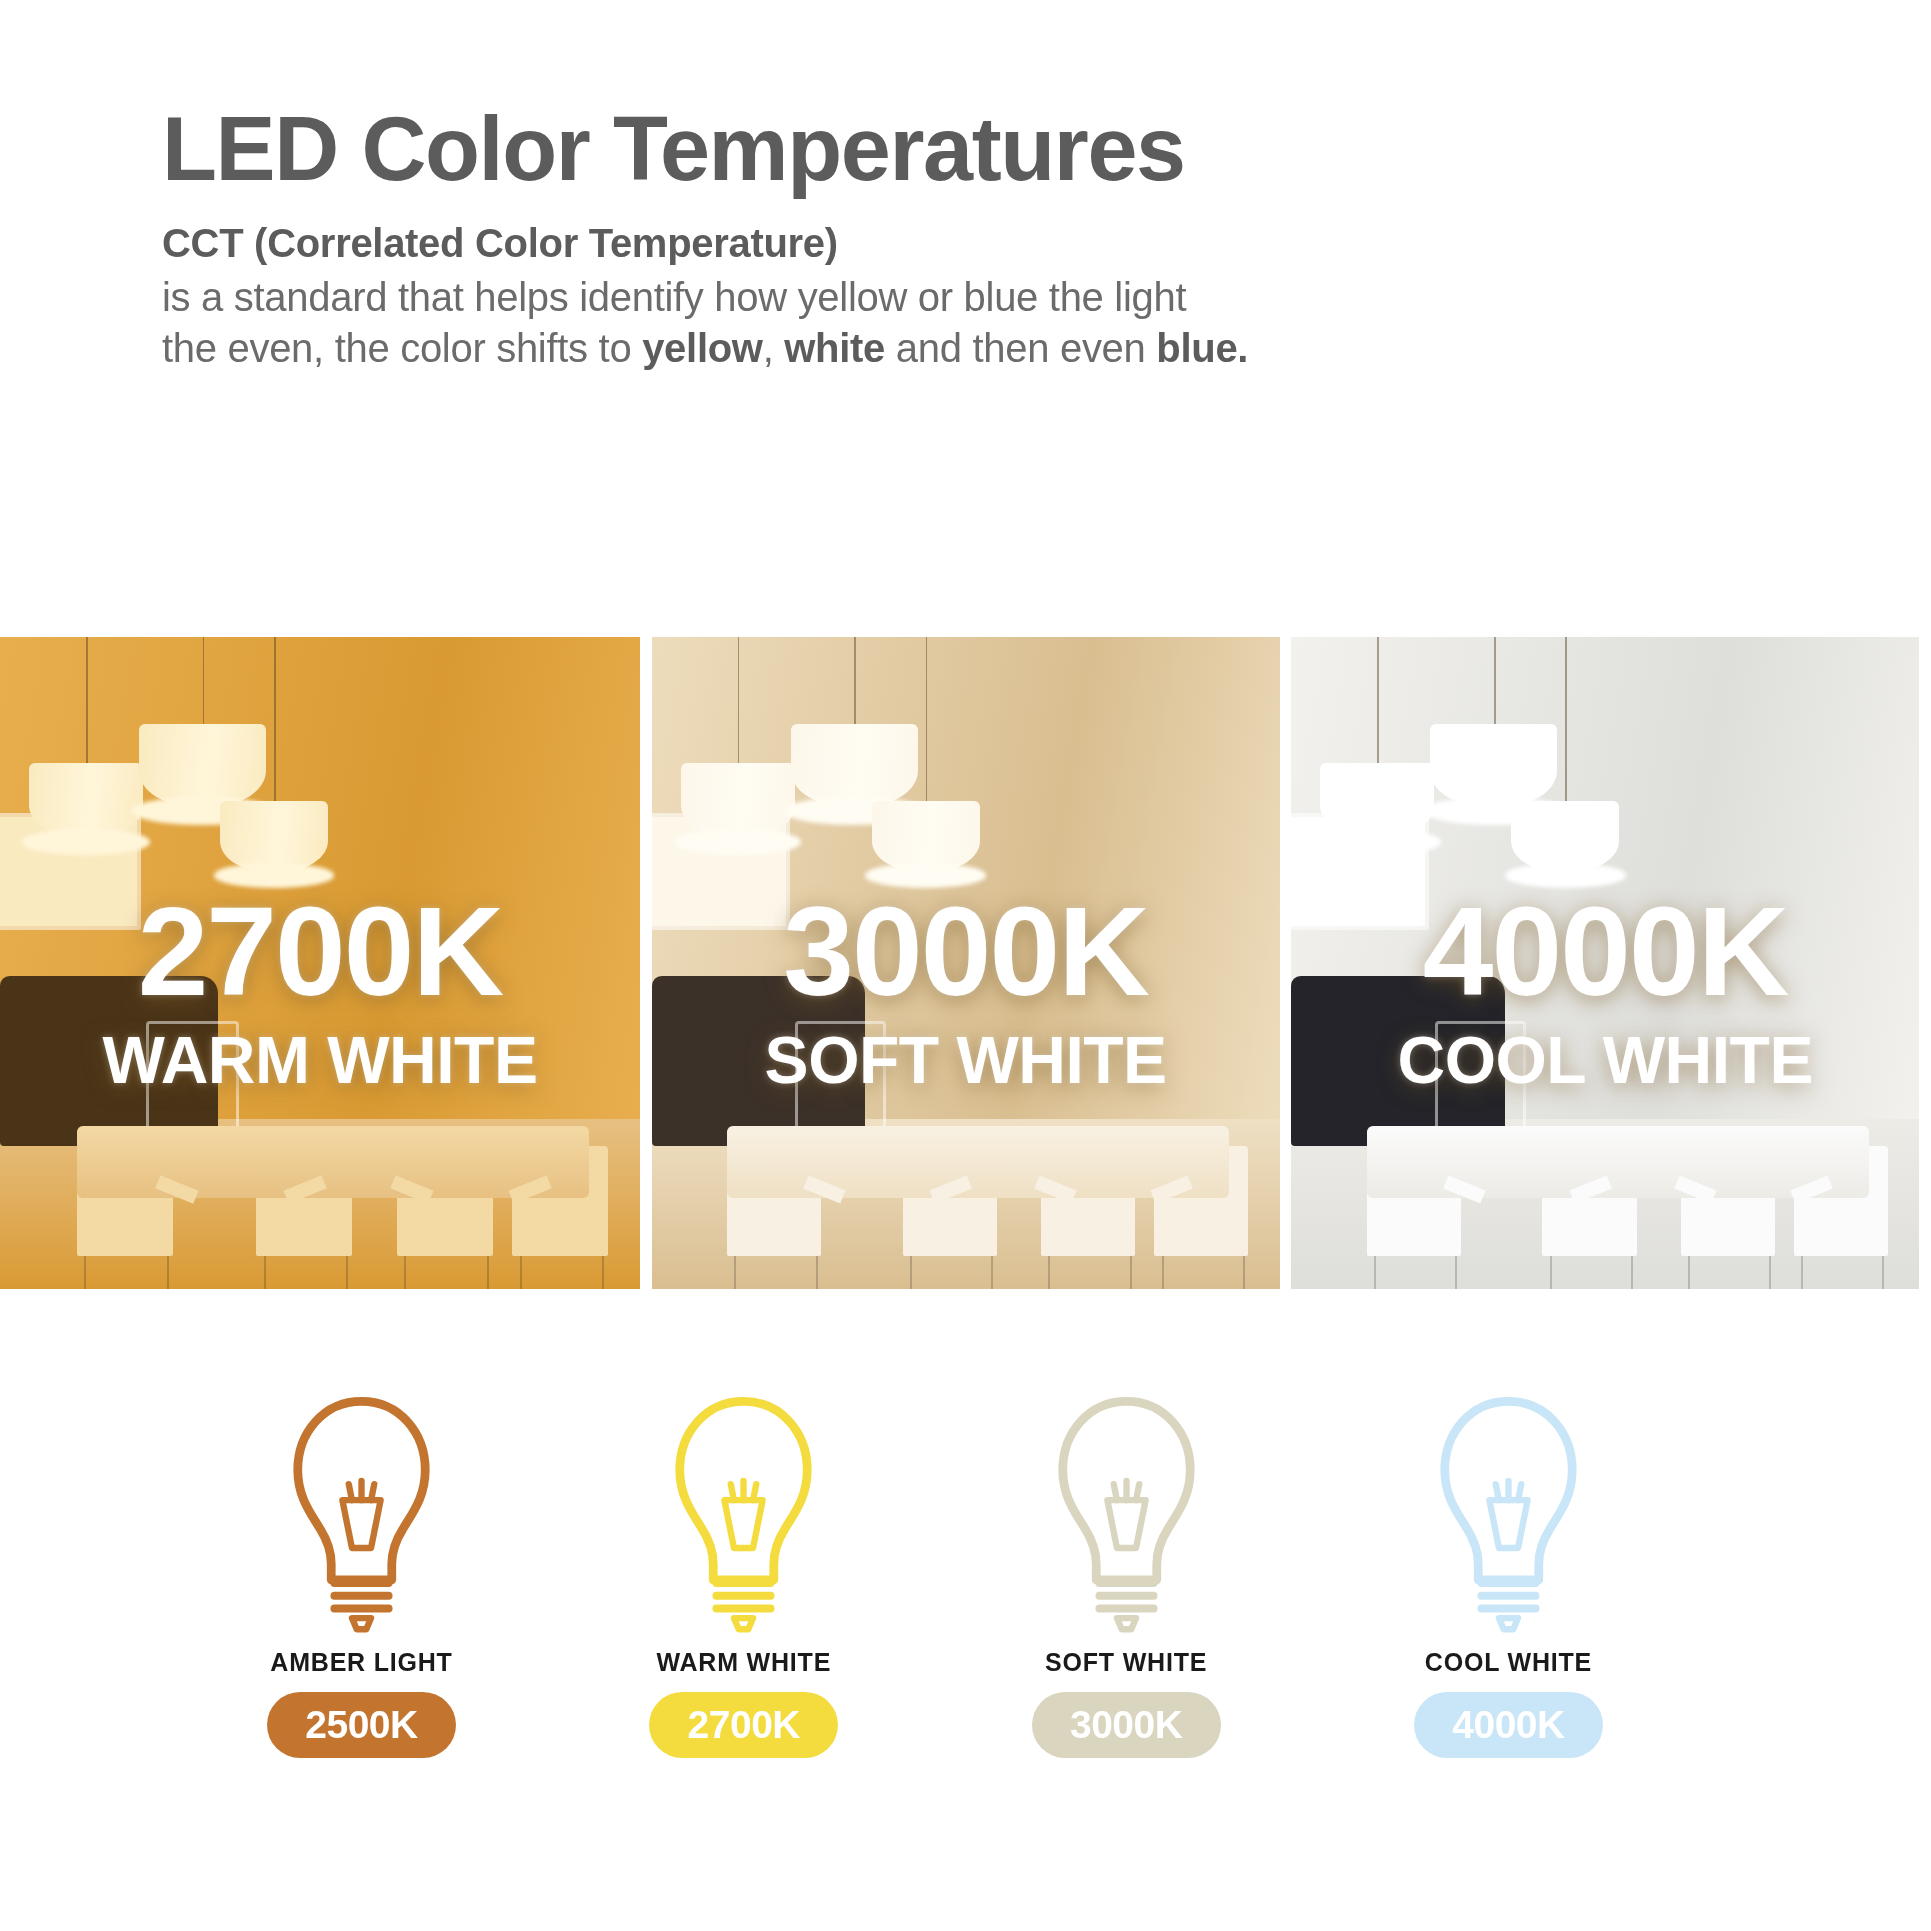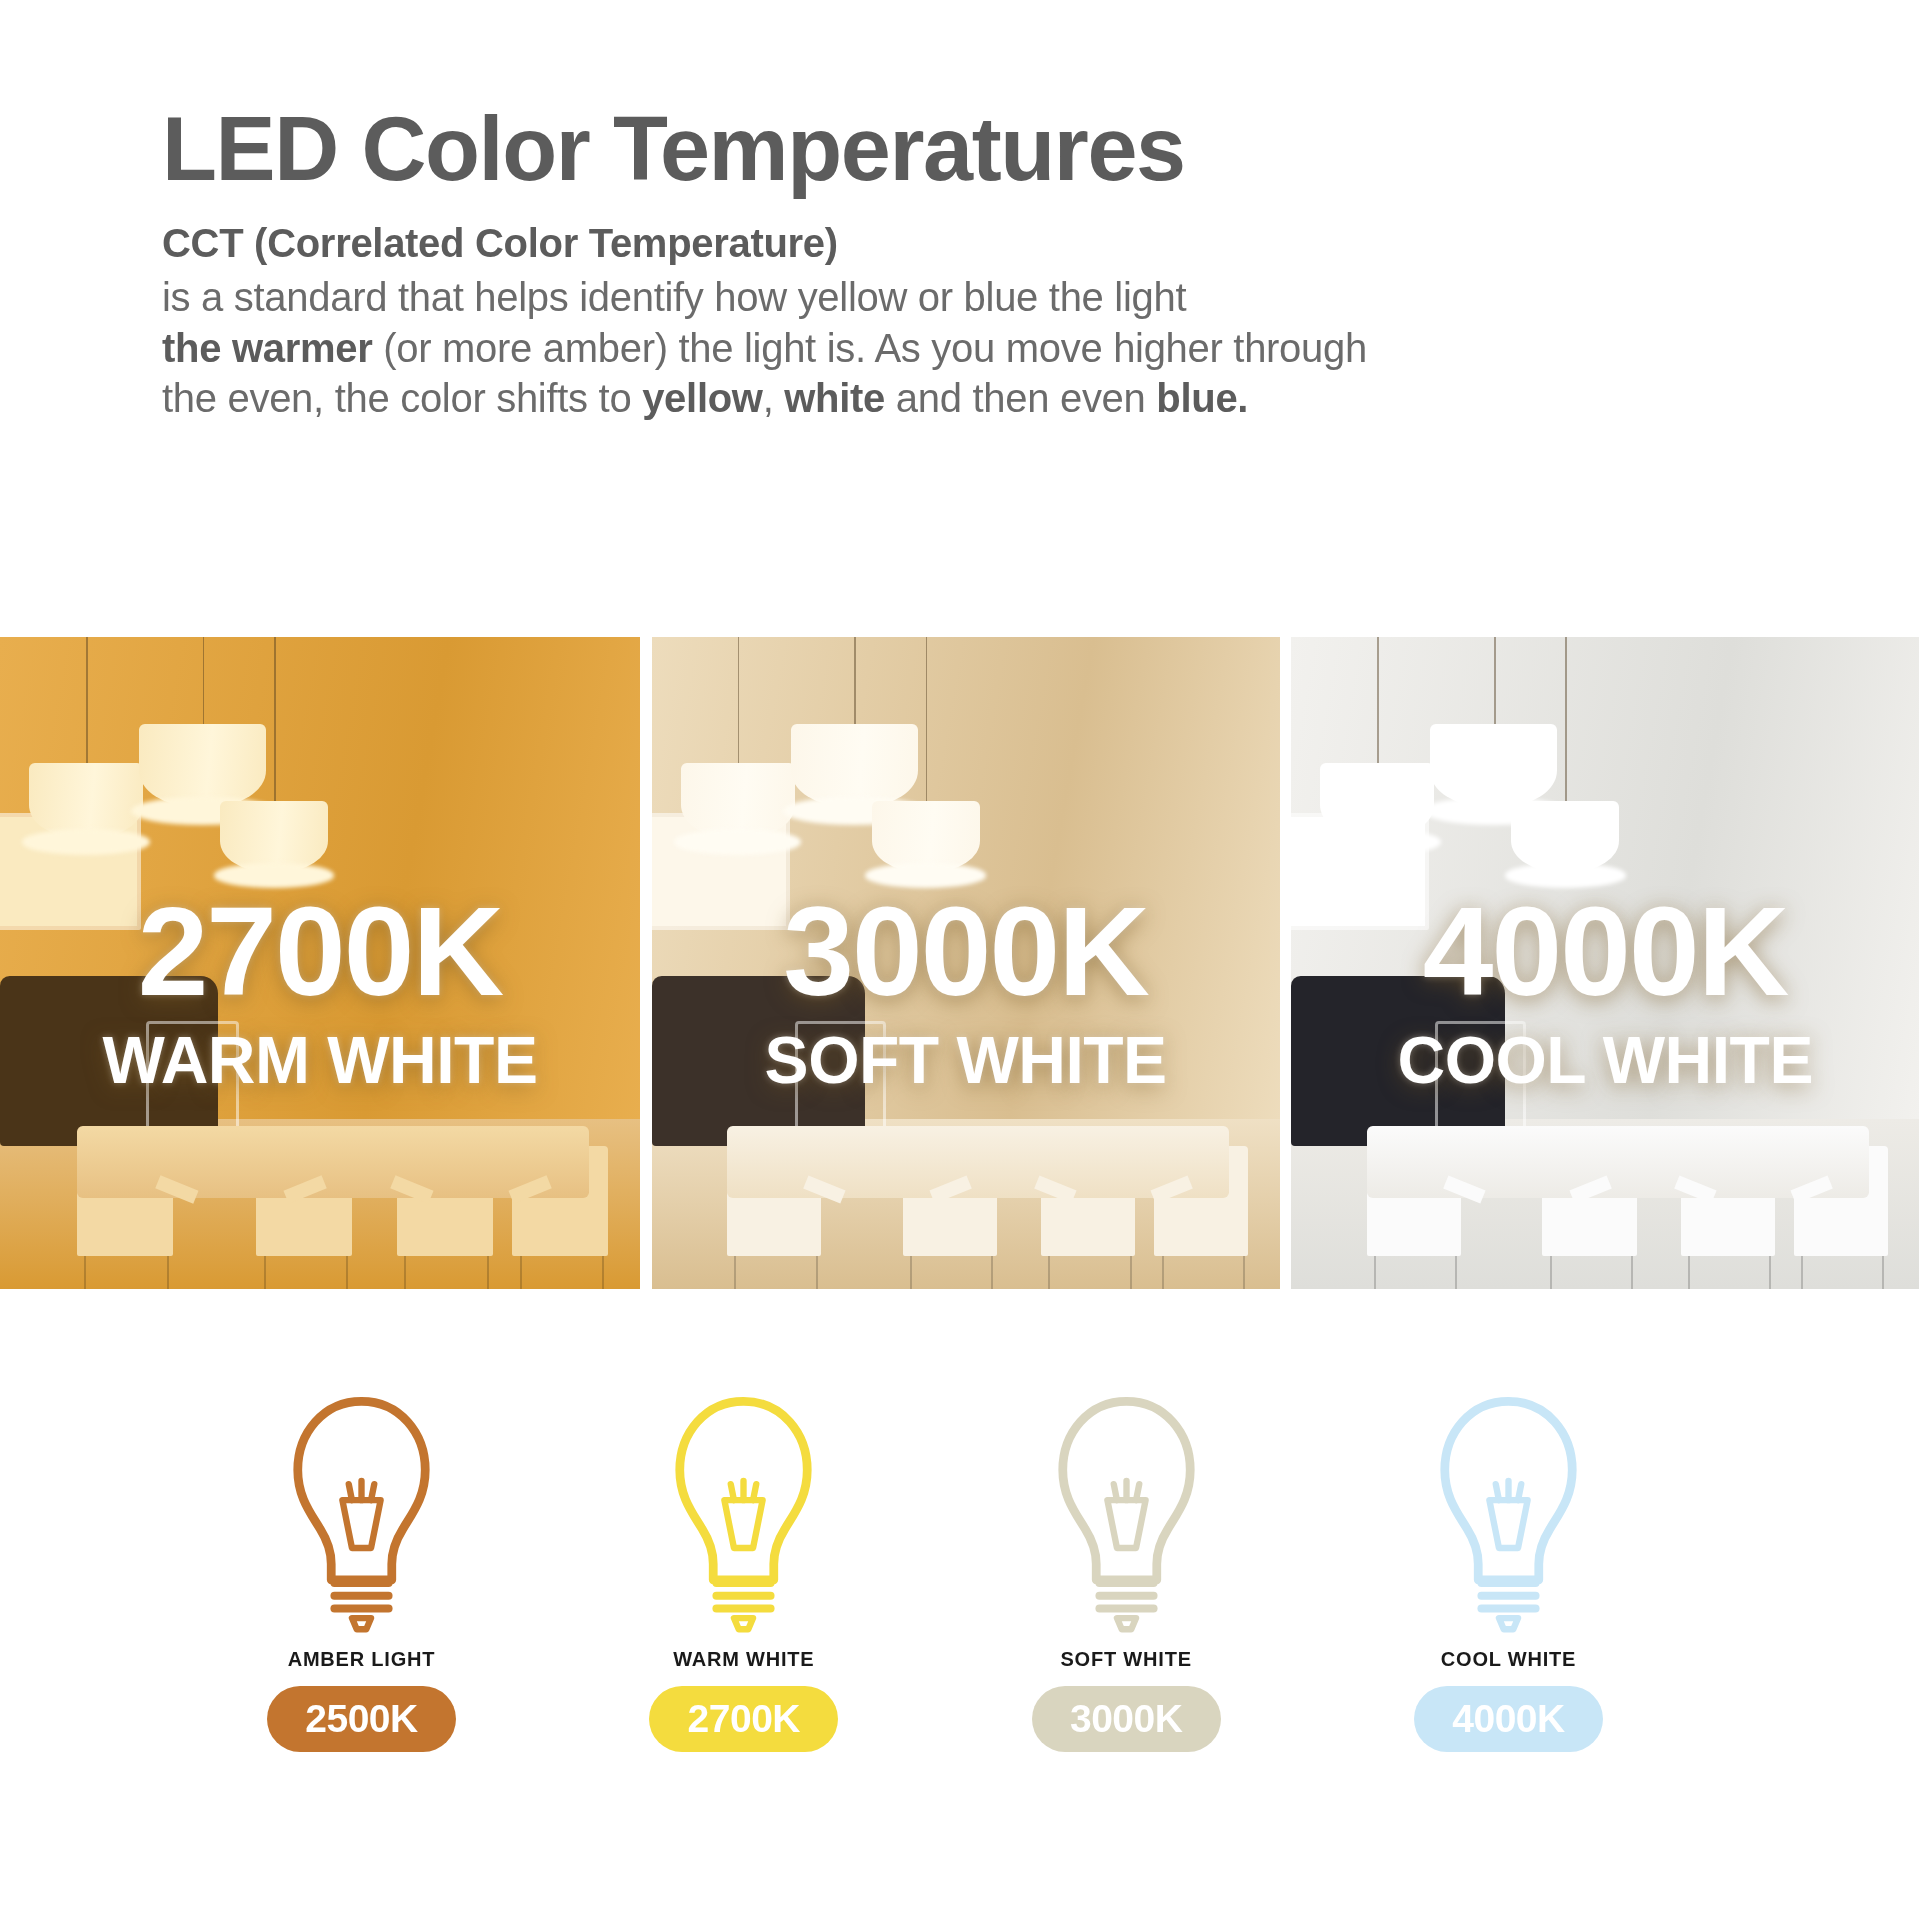--- a/index.html
+++ b/index.html
@@ -155,21 +155,21 @@
   }
   .bulbcell {
     width: 205px;
     display: flex;
     flex-direction: column;
     align-items: center;
   }
   .bulbsvg { display: block; }
   .blabel {
     margin-top: 13.5px;
-    font-size: 20px;
+    font-size: 25px;
     font-weight: 700;
     color: #1a1a1a;
     letter-spacing: 0.8px;
     white-space: nowrap;
   }
   .pill {
     margin-top: 15.4px;
     width: 189px; height: 66px;
     border-radius: 33px;
     display: flex;
@@ -182,21 +182,20 @@
   }
 </style>
 </head>
 <body>
 
 <div class="header">
   <div class="title">LED Color Temperatures</div>
   <div class="subtitle">CCT (Correlated Color Temperature)</div>
   <div class="para" id="header-paragraph">
       <span class="ln"><span>is a standard that helps identify how yellow or blue the light</span></span>
-      <span class="ln"><b>the warmer</b><span> (or more amber) the light is.  As you move higher through</span></span>
       <span class="ln"><span>the even, the color shifts to </span><b>yellow</b><span>, </span><b>white</b><span> and then even </span><b>blue.</b></span>
     </div>
 </div>
 
 <div class="strip" id="photo-strip">
     <div class="panel p0">
       <div class="wall" style="background: linear-gradient(100deg, rgb(232, 174, 78) 0%, rgb(217, 154, 51) 62%, rgb(232, 174, 78) 100%);"></div>
       <div class="floor" style="background: linear-gradient(rgb(231, 192, 130) 0%, rgb(217, 154, 51) 100%);"></div>
       <div class="pic-frame">
         <div class="pic-inner" style="background: rgb(250, 234, 192);"></div>

